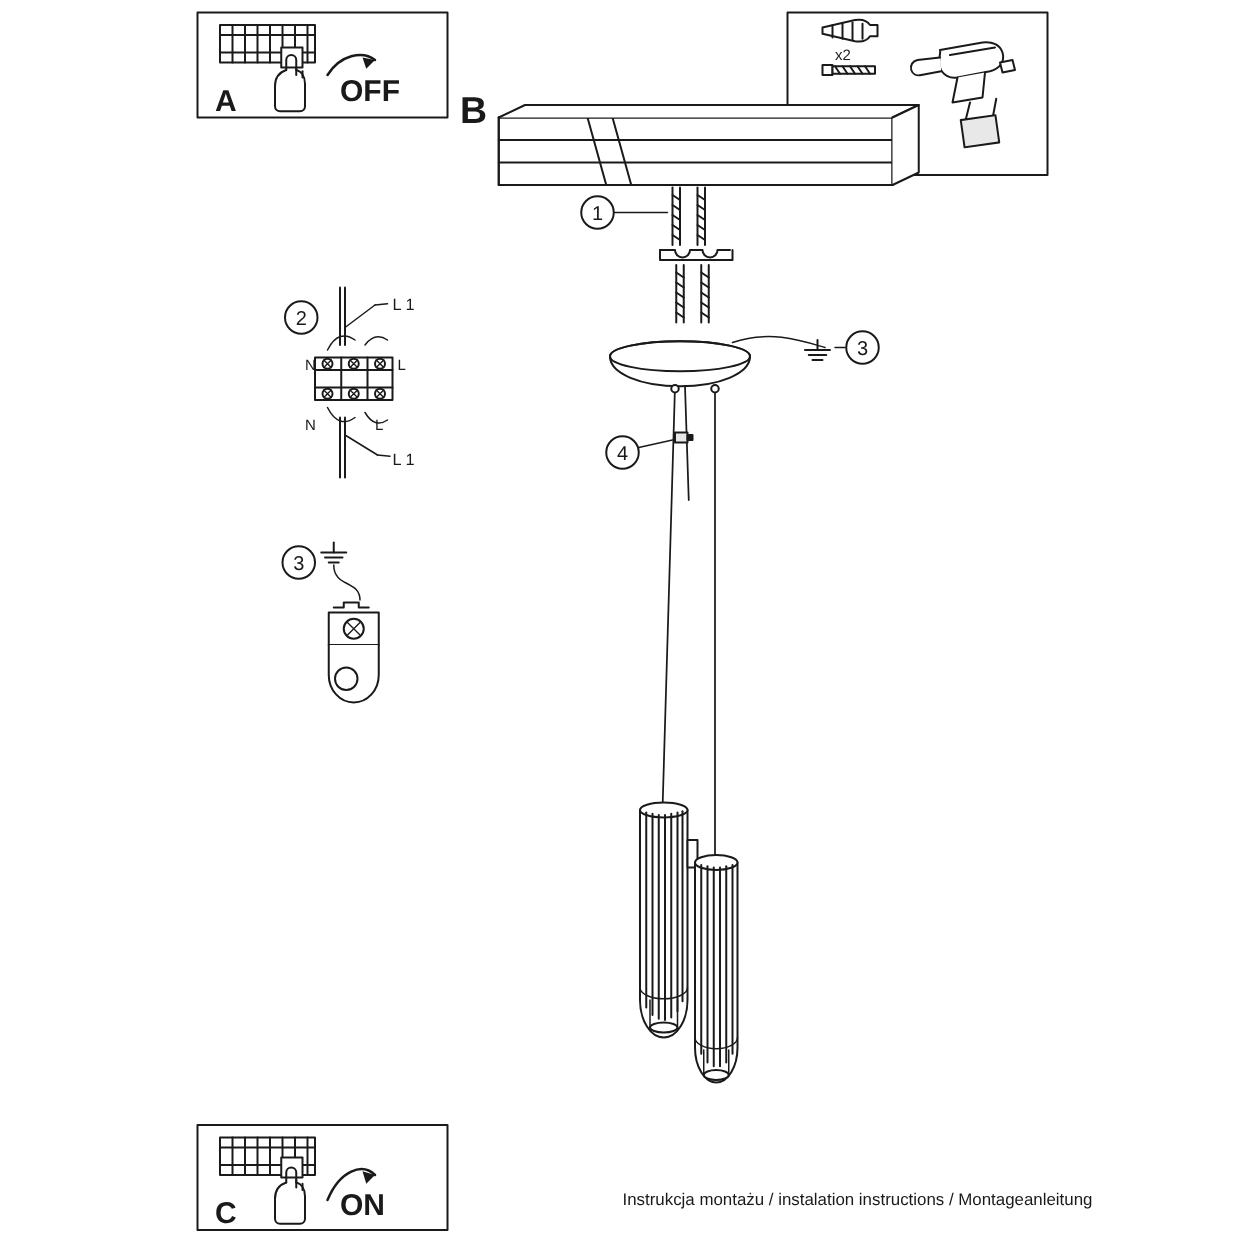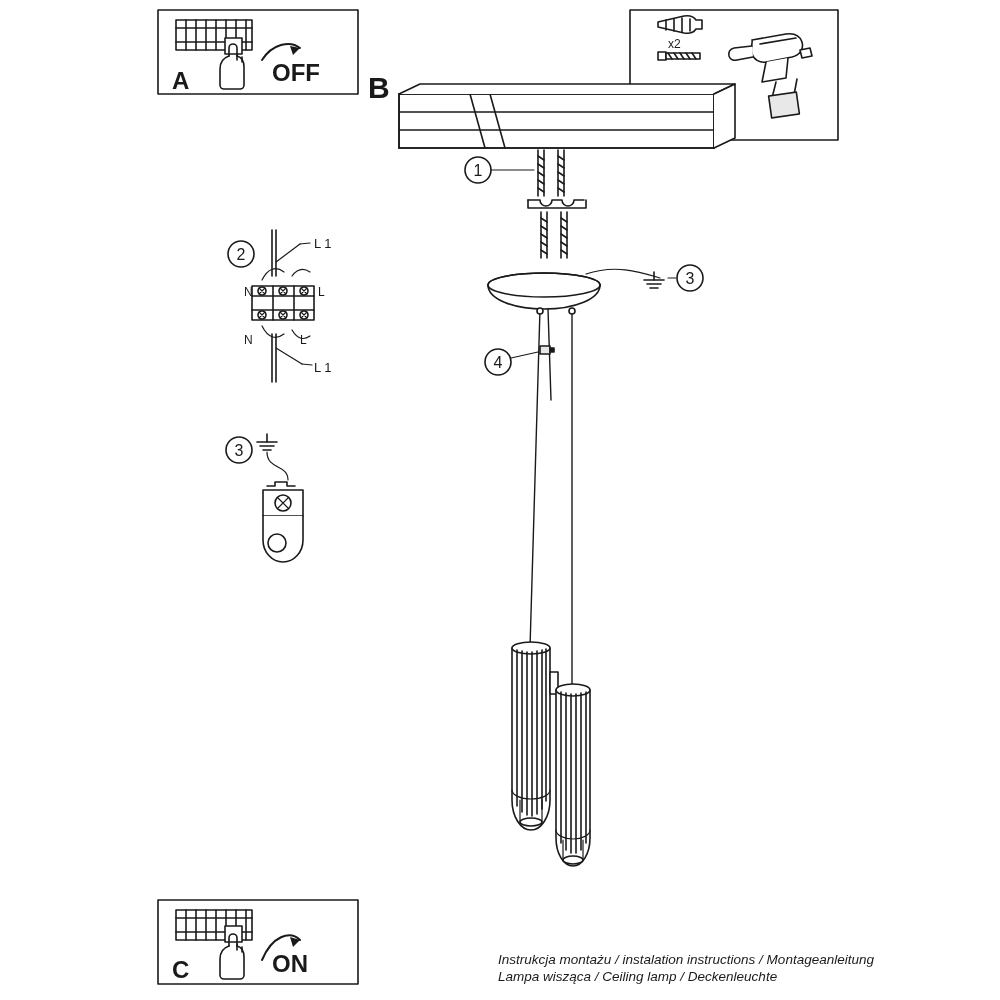--- a/index.html
+++ b/index.html
@@ -266,18 +266,17 @@
         <path d="M267 486 l8 0 l0 -4 l12 0 l0 4 l8 0"></path>
         <circle cx="283" cy="503" r="8" fill="#fff"></circle>
         <path d="M278 498 l10 10 M288 498 l-10 10" stroke-width="1.1"></path>
         <path d="M263 516 l0 24 a20 22 0 0 0 40 0 l0 -24" fill="#fff"></path>
         <circle cx="277" cy="543" r="9" fill="#fff"></circle>
       </g>
 
     </g>
   </svg>
 
-  <div style="position:absolute;left:498px;top:951px;font-size:13.5px;line-height:17px;color:#1a1a1a;font-style:italic;">
+  <div style="position:absolute;left:498px;top:951px;font-size:13.5px;line-height:17px;color:#1a1a1a;">
     <div>Instrukcja montażu / instalation instructions / Montageanleitung</div>
-    <div>Lampa wisząca / Ceiling lamp / Deckenleuchte</div>
   </div>
 
 </div>
 
 </body></html>

